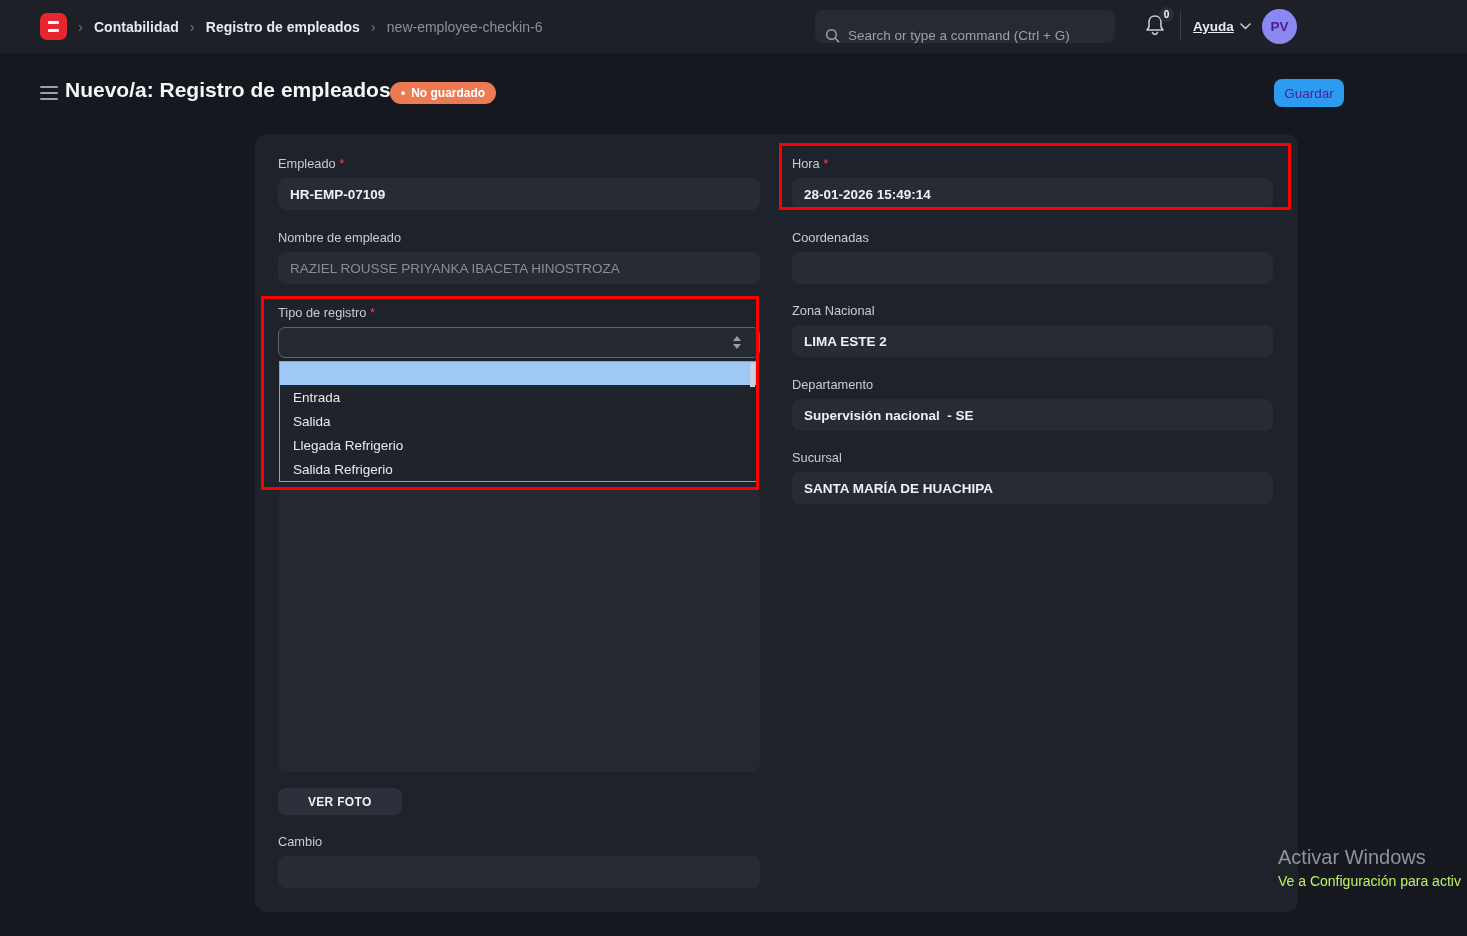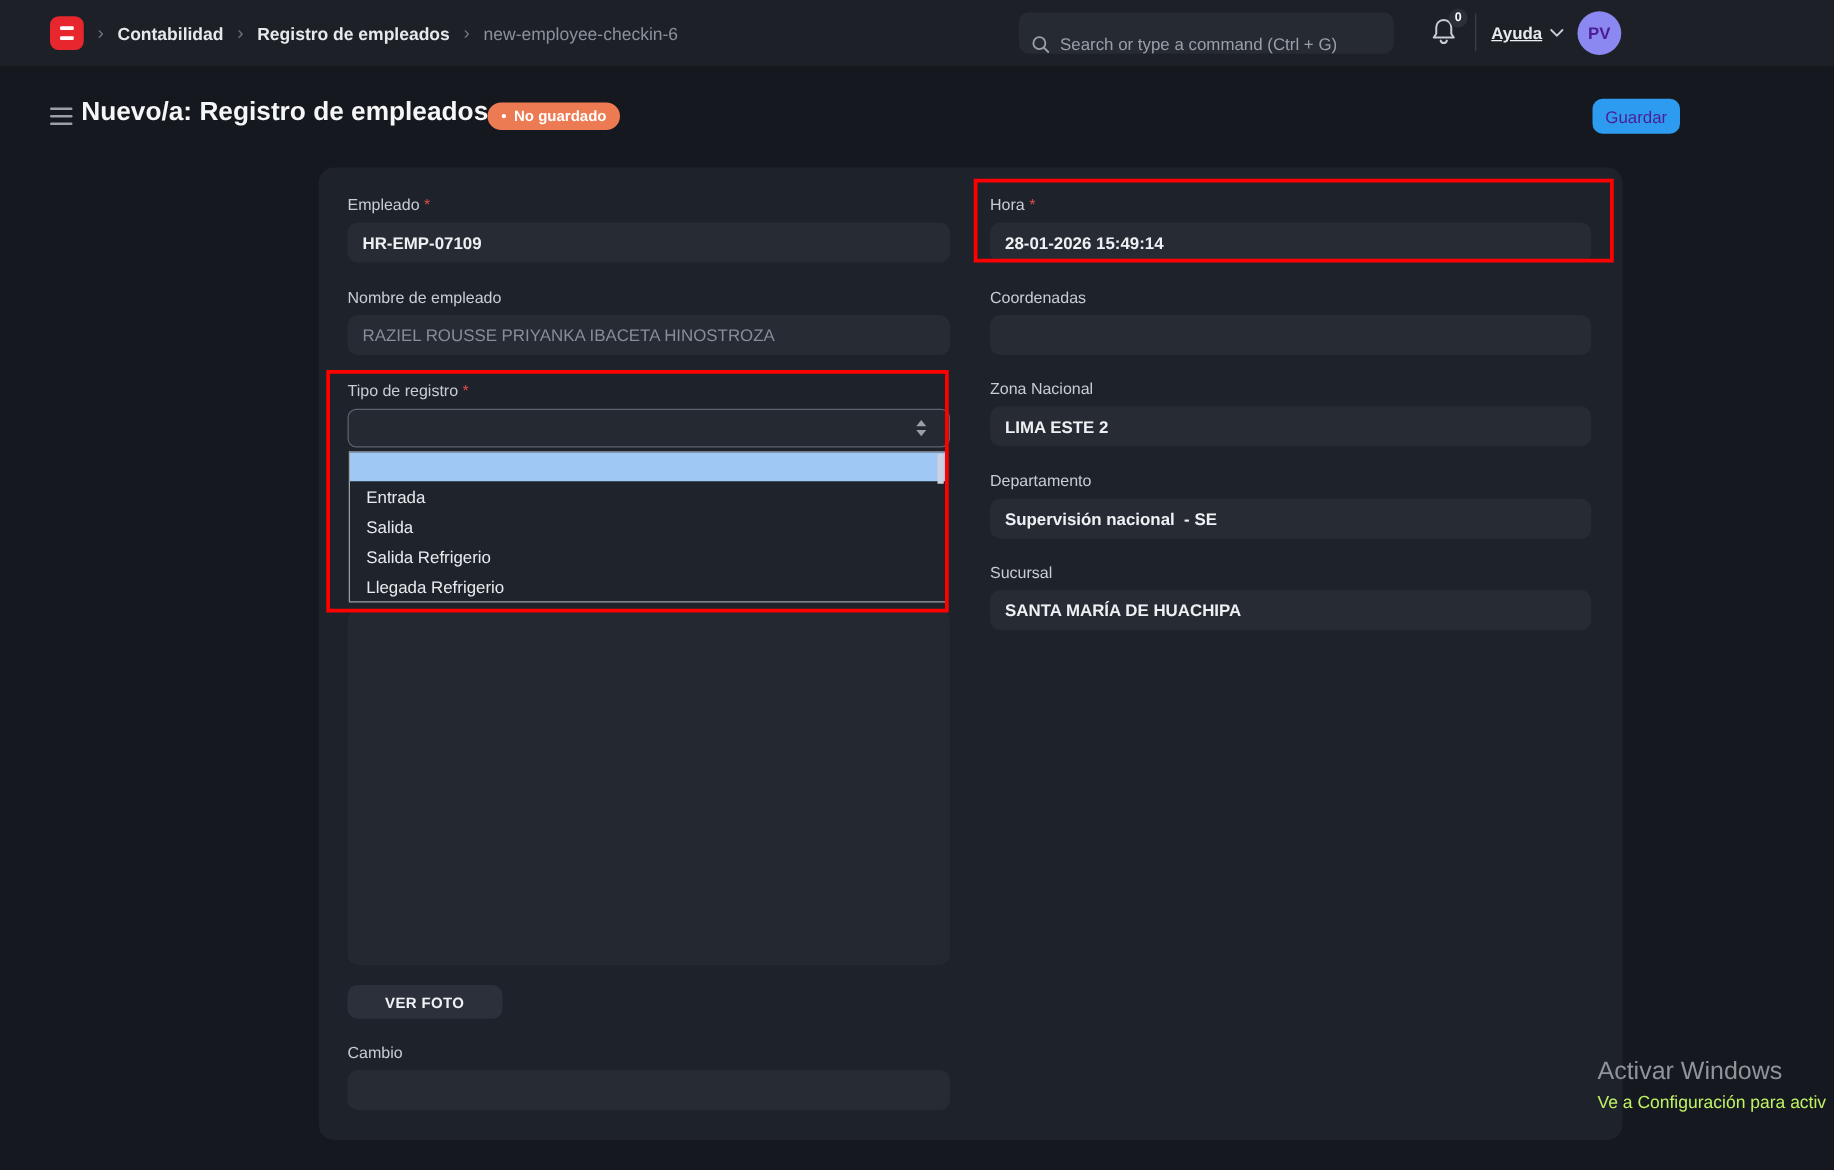--- a/index.html
+++ b/index.html
@@ -181,22 +181,22 @@
   <span class="updown">
     <span class="tri-up"></span>
       <span class="tri-dn"></span>
   </span>
 </div>
 
 <div class="abs dropdown">
   <div class="opt hl"></div>
   <div class="opt">Entrada</div>
   <div class="opt">Salida</div>
+  <div class="opt">Llegada Refrigerio</div>
   <div class="opt">Salida Refrigerio</div>
-  <div class="opt">Llegada Refrigerio</div>
   <div class="dd-scroll"></div>
 </div>
 
 <div class="abs photo-panel"></div>
 
 <button class="abs verfoto-btn">VER FOTO</button>
 
 <div class="abs col-l flabel" style="top:834px">
   <span>Cambio</span>
 </div>

